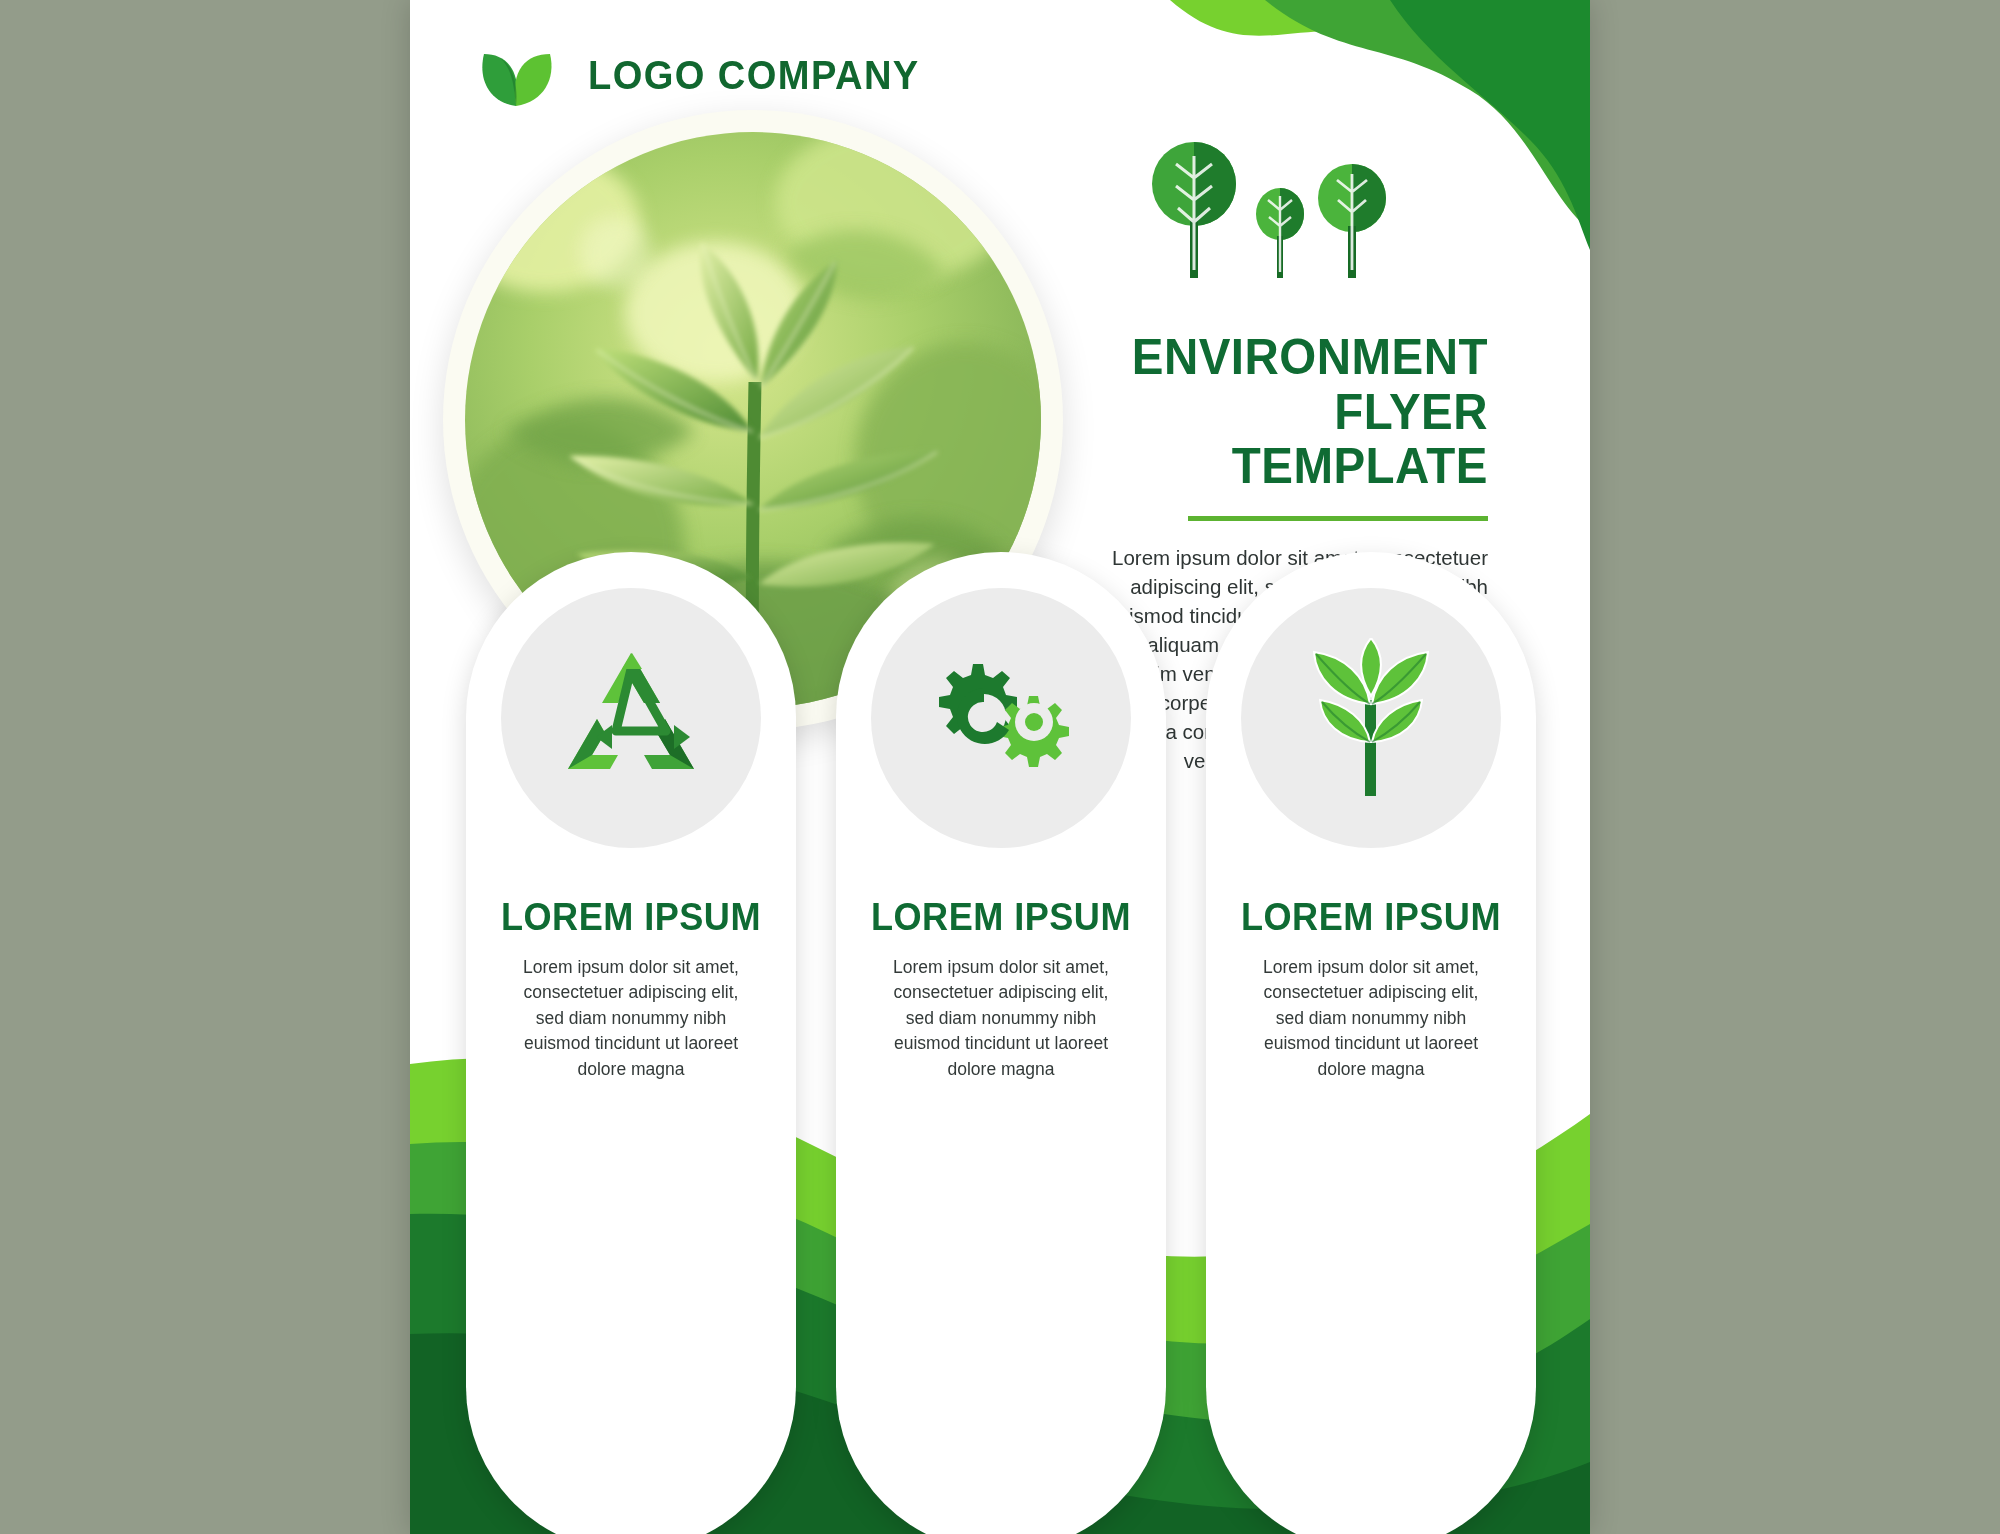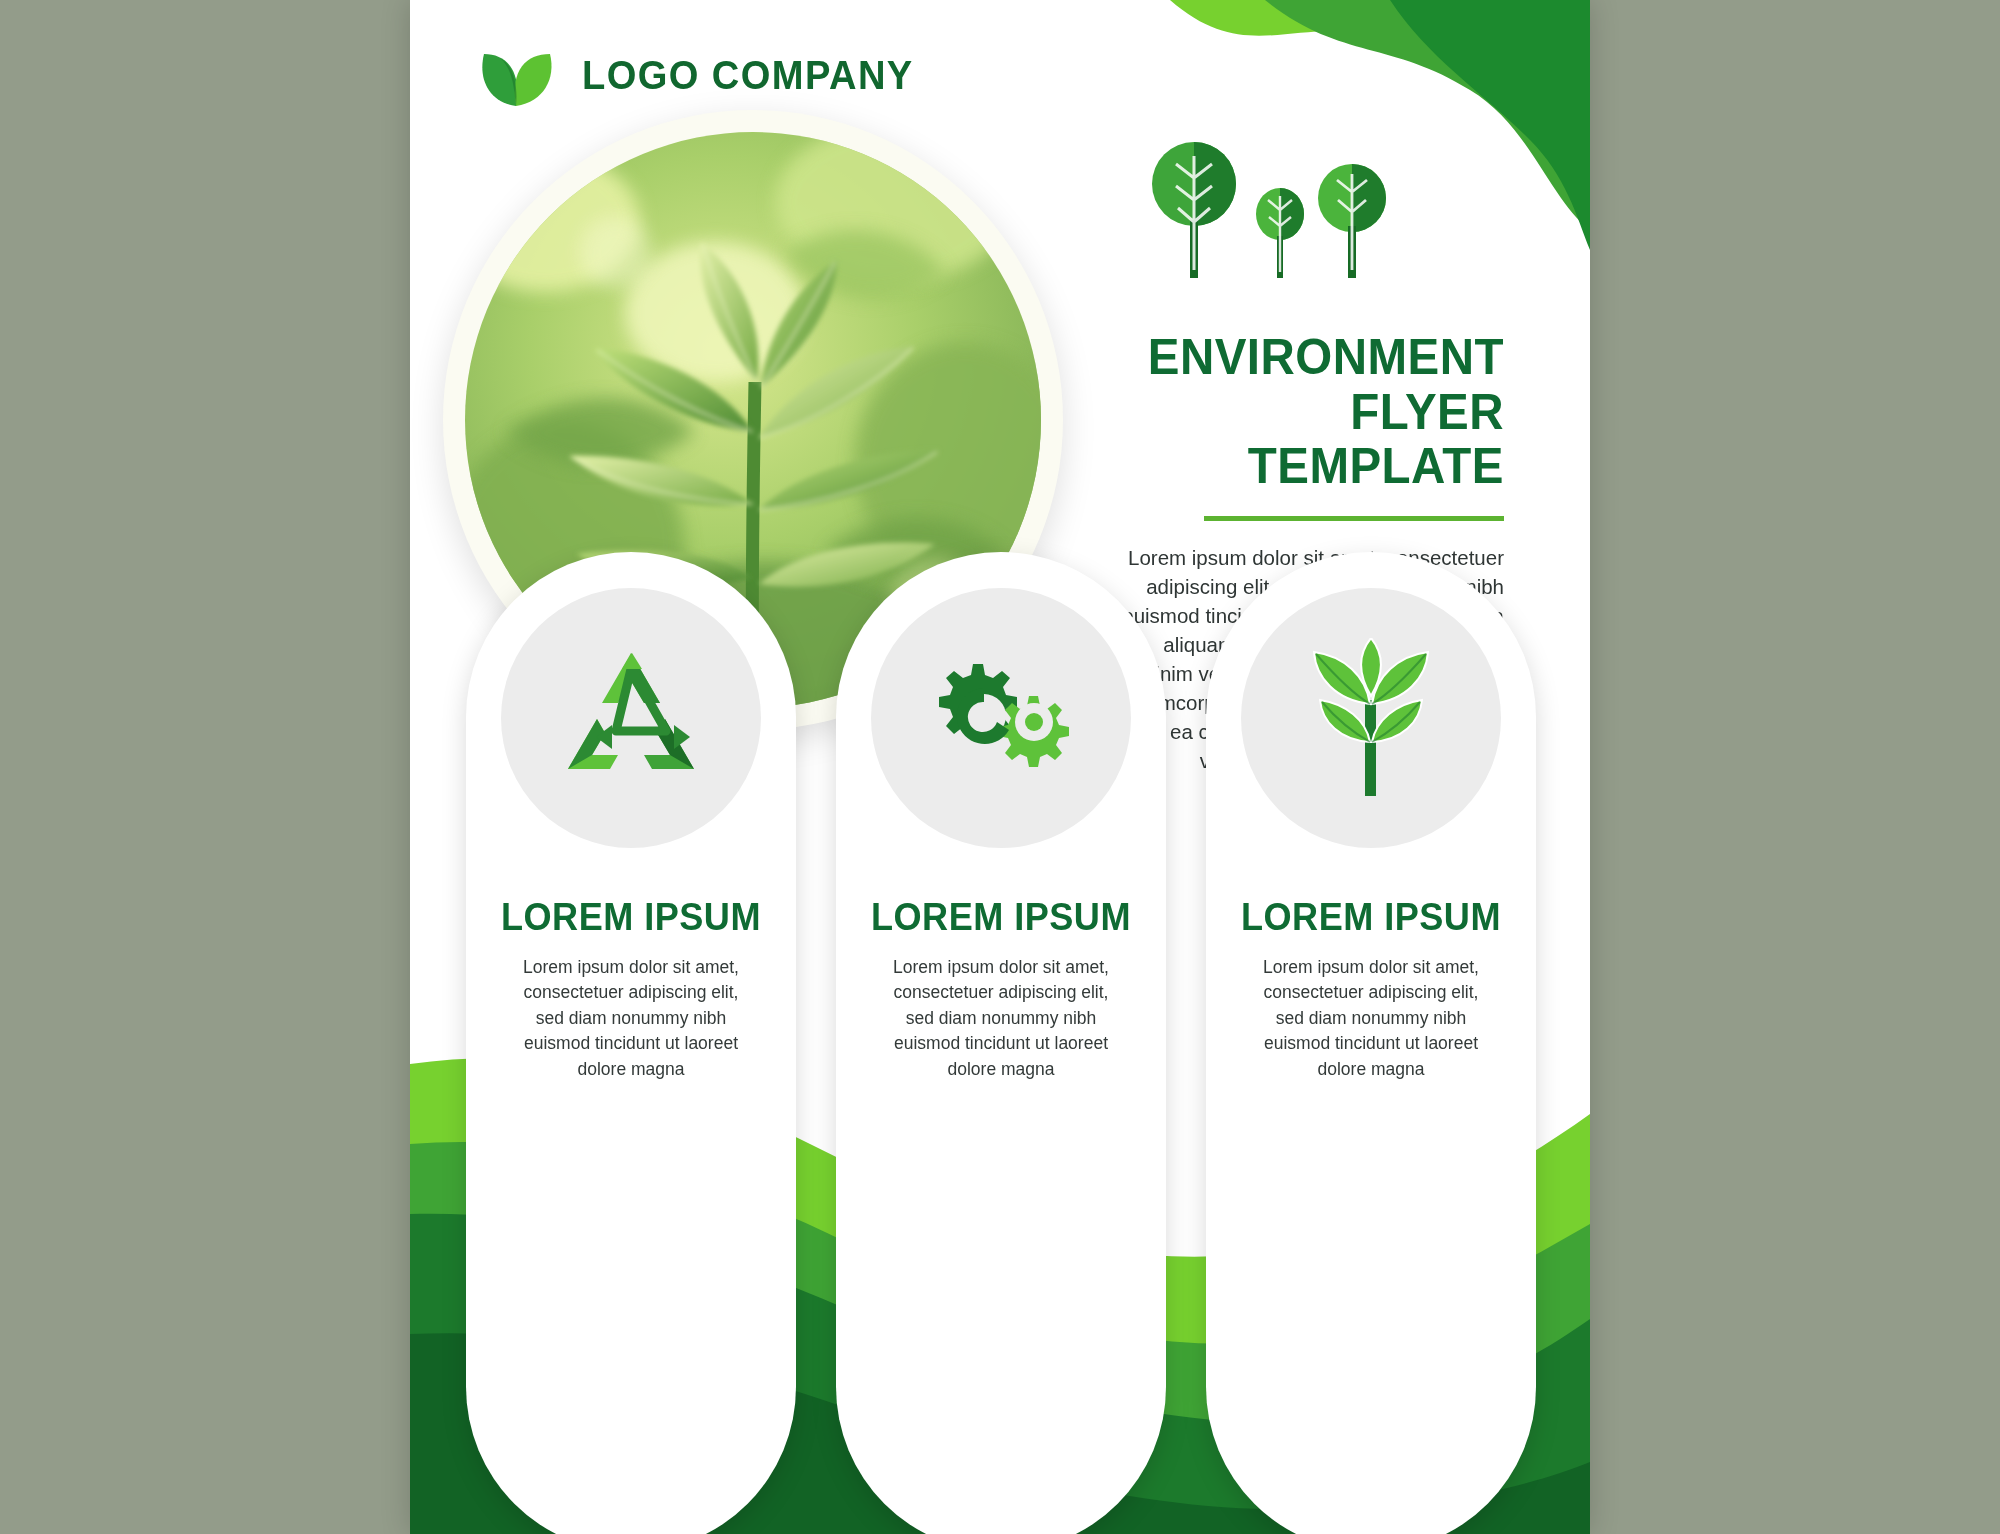--- a/index.html
+++ b/index.html
@@ -29,21 +29,21 @@
     box-shadow: 0 0 28px rgba(0,0,0,0.18);
   }
 
   
   .logo-row {
     position: absolute;
     left: 60px;
     top: 36px;
     display: flex;
     align-items: center;
-    gap: 20px;
+    gap: 26px;
   }
   .logo-mark { width: 92px; height: 78px; display:block; }
   .logo-text {
     font-family: "Liberation Sans Narrow", "Liberation Sans", sans-serif;
     font-size: 41px;
     letter-spacing: 1.5px;
     font-weight: 700;
     color: #11672f;
     transform: scaleX(0.93);
     transform-origin: left center;
@@ -51,21 +51,21 @@
 
   
   .topwave { position:absolute; top:0; right:0; width:720px; height:330px; }
 
   
   .trees { position: absolute; left: 740px; top: 138px; width: 260px; height: 145px; }
 
   
   .right-col {
     position: absolute;
-    left: 704px;
+    left: 688px;
     top: 330px;
     width: 390px;
     text-align: right;
   }
   .flyer-title {
     font-family: "Liberation Sans Narrow", "Liberation Sans", sans-serif;
     color: #0f6b33;
     font-weight: 700;
     font-size: 50px;
     line-height: 1.09;

